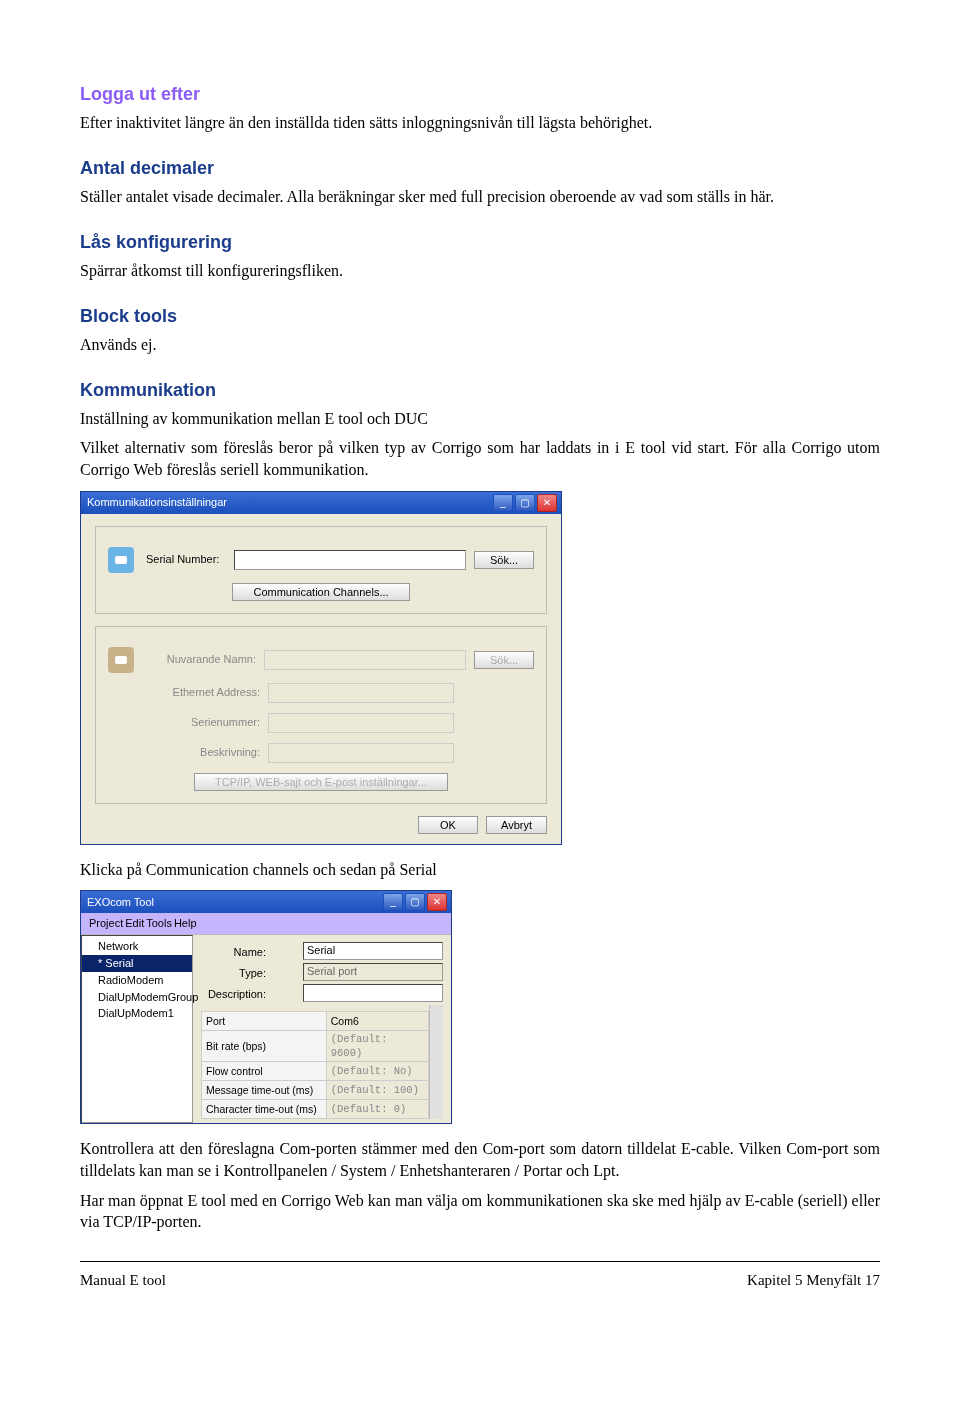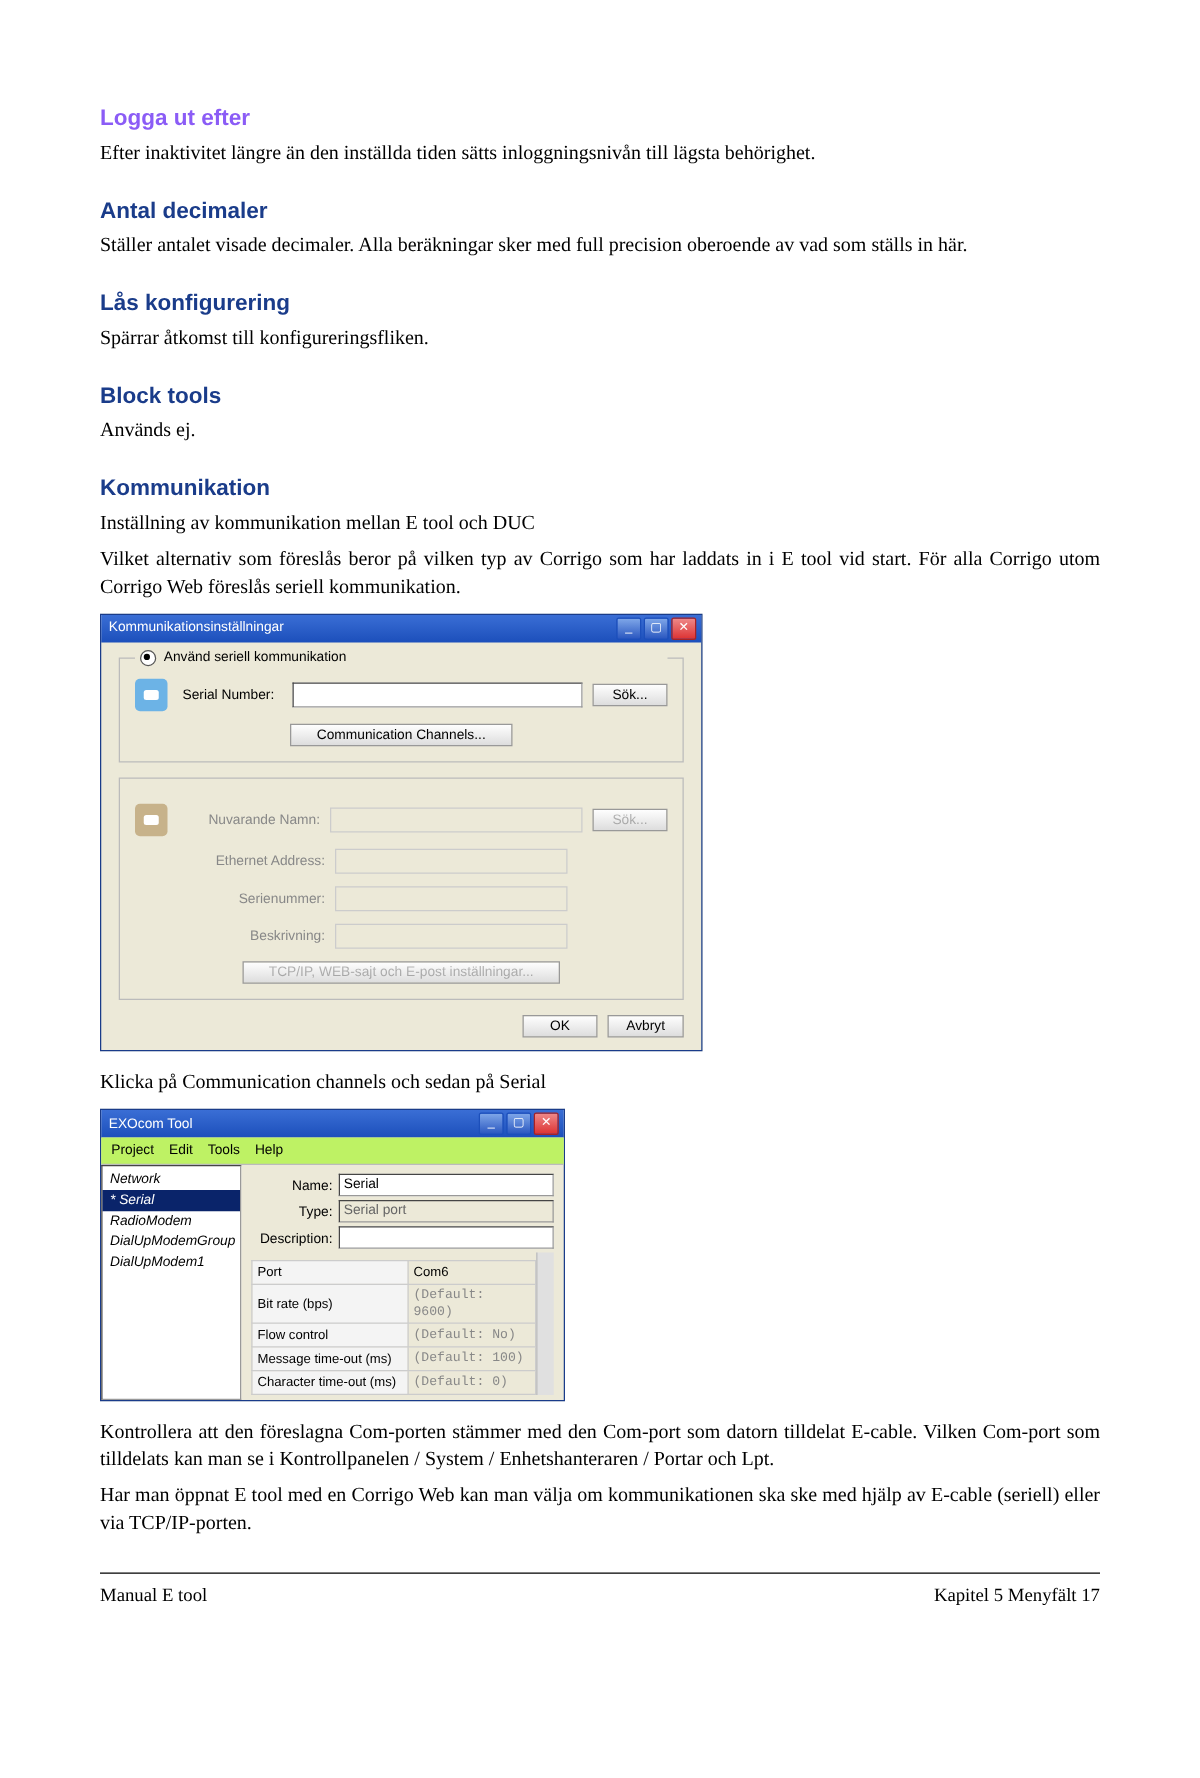--- a/index.html
+++ b/index.html
@@ -80,35 +80,35 @@
   .serialicon {
     width:26px; height:26px; background:#6cb3e6; border-radius:4px;
     display:inline-block; margin-right:4px;
     position:relative;
   }
   .serialicon::after{ content:""; position:absolute; width:12px;height:8px;background:#fff;left:7px;top:9px;border-radius:2px;}
   .disabled-text { color:#888; }
   .center-btn-row { display:flex; justify-content:center; margin-top:8px;}
   
   .dialog2 { width: 370px; }
-  .menubar { background:#bef264; border-bottom:1px solid #bbb; display:flex; gap:12px; padding:3px 8px; font-size:11px;}
+  .menubar { background:#c4b5fd; border-bottom:1px solid #bbb; display:flex; gap:2px; padding:3px 8px; font-size:11px;}
   .toolbar { background:#ece9d8; display:flex; gap:2px; padding:4px 6px; border-bottom:1px solid #bbb;}
   .tbtn { border:1px solid #bbb; background:linear-gradient(#fefefe,#e3e3e3); font-size:11px; padding:2px 10px;}
   .tbtn.disabled{ color:#aaa;}
   .split { display:flex; }
   .listpane {
     width:110px; background:#fff; border:1px inset #999; font-size:11px;
     padding:2px 0;
   }
-  .listitem { padding:1px 6px;font-style:italic; }
+  .listitem { padding:1px 16px; }
   .listitem.selected { background:#0a246a; color:#fff;}
   .rightpane { flex:1; padding:4px 8px;}
   .rform-row { display:flex; align-items:flex-end; margin:3px 0; gap:5px;}
   .rform-row .rlbl { width:65px; text-align:right;}
-  .rform-row .rtxt { border:1px inset #999; background:#fff; height:16px; flex:1;}
+  .rform-row .rtxt { border:1px inset #999; background:#fff; height:16px; flex:1;margin-left:32px;}
   .rform-row .rtxt.readonly { background:#ece9d8; color:#666;}
   .proptable { width:100%; border:1px inset #999; border-collapse:collapse; margin-top:6px; font-size:10.5px;}
   .proptable td { border:1px solid #ccc; padding:1px 4px; height:16px;}
   .proptable td:first-child { background:#f4f4f4; width:55%;}
   .proptable td.defval { color:#888;font-family:Liberation Mono, monospace;}
   .scrollhint { width:14px; background:#e0e0e0; border-left:1px solid #bbb;}
   hr.footer-rule { margin-top:28px; border:none; border-top:1px solid #000;}
   .footer { display:flex; justify-content:space-between; font-size:15px; margin-top:4px;}
 </style>
 </head>
@@ -134,24 +134,20 @@
   <div class="titlebar">
     <span>Kommunikationsinställningar</span>
     <div class="winbtns">
       <span class="winbtn">_</span>
       <span class="winbtn">▢</span>
       <span class="winbtn close">✕</span>
     </div>
   </div>
   <div class="dlg-body">
     <div class="group">
-      <div class="group-label radio-row">
-        <span class="radio checked"></span>
-        <span>Använd seriell kommunikation</span>
-      </div>
       <div class="formrow">
         <span class="serialicon"></span>
         <span class="lbl" style="width:80px;text-align:left">Serial Number:</span>
         <span class="txt"></span>
         <button class="btn">Sök...</button>
       </div>
       <div class="center-btn-row">
         <button class="btn wide">Communication Channels...</button>
       </div>
     </div>

